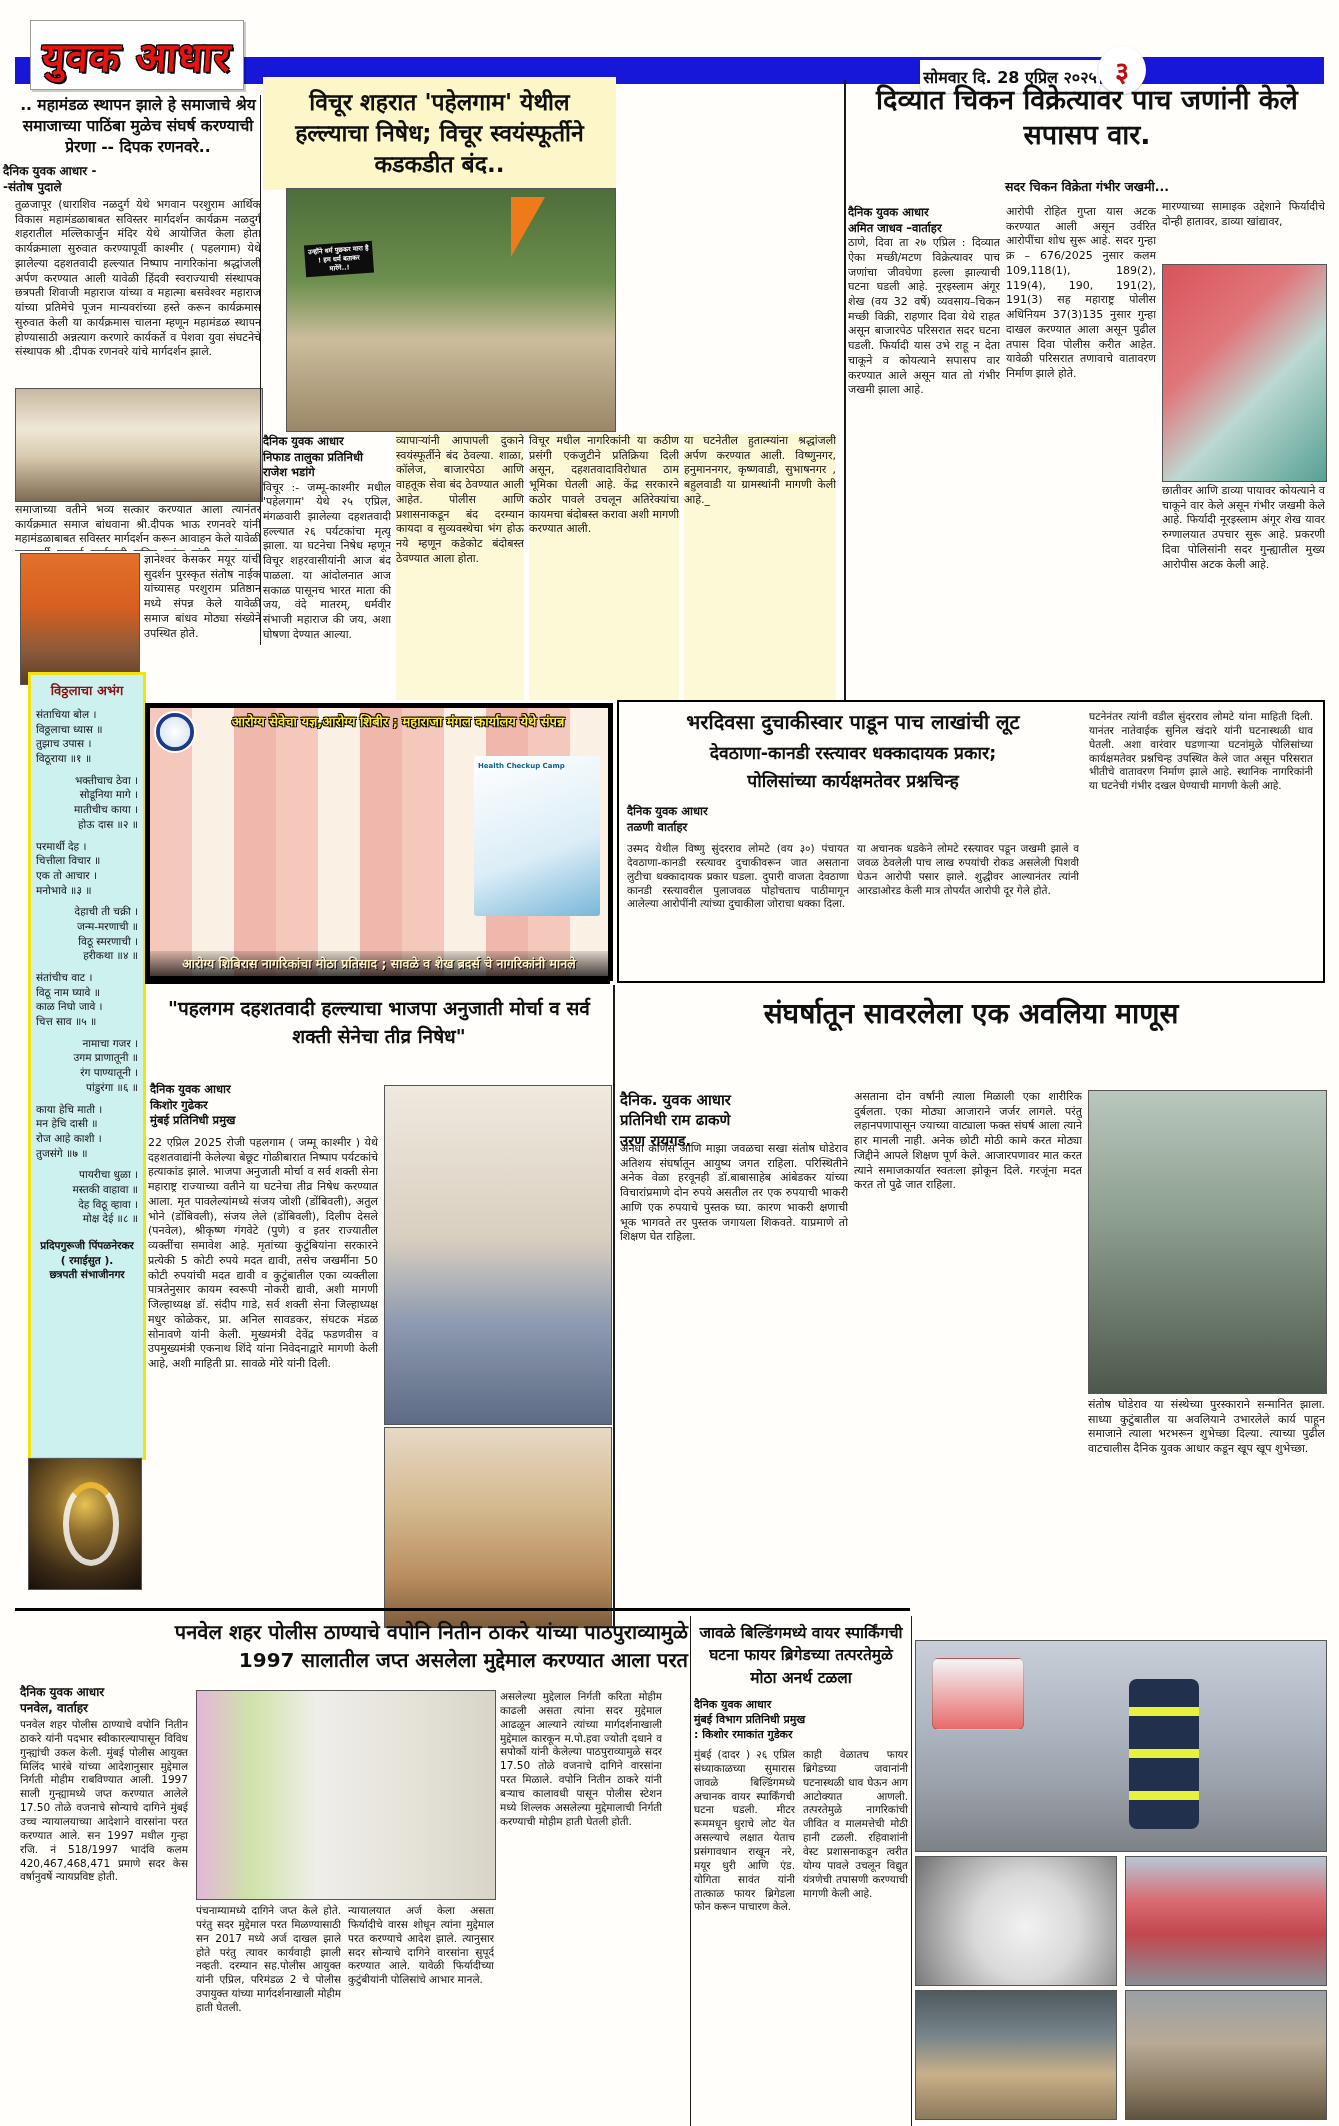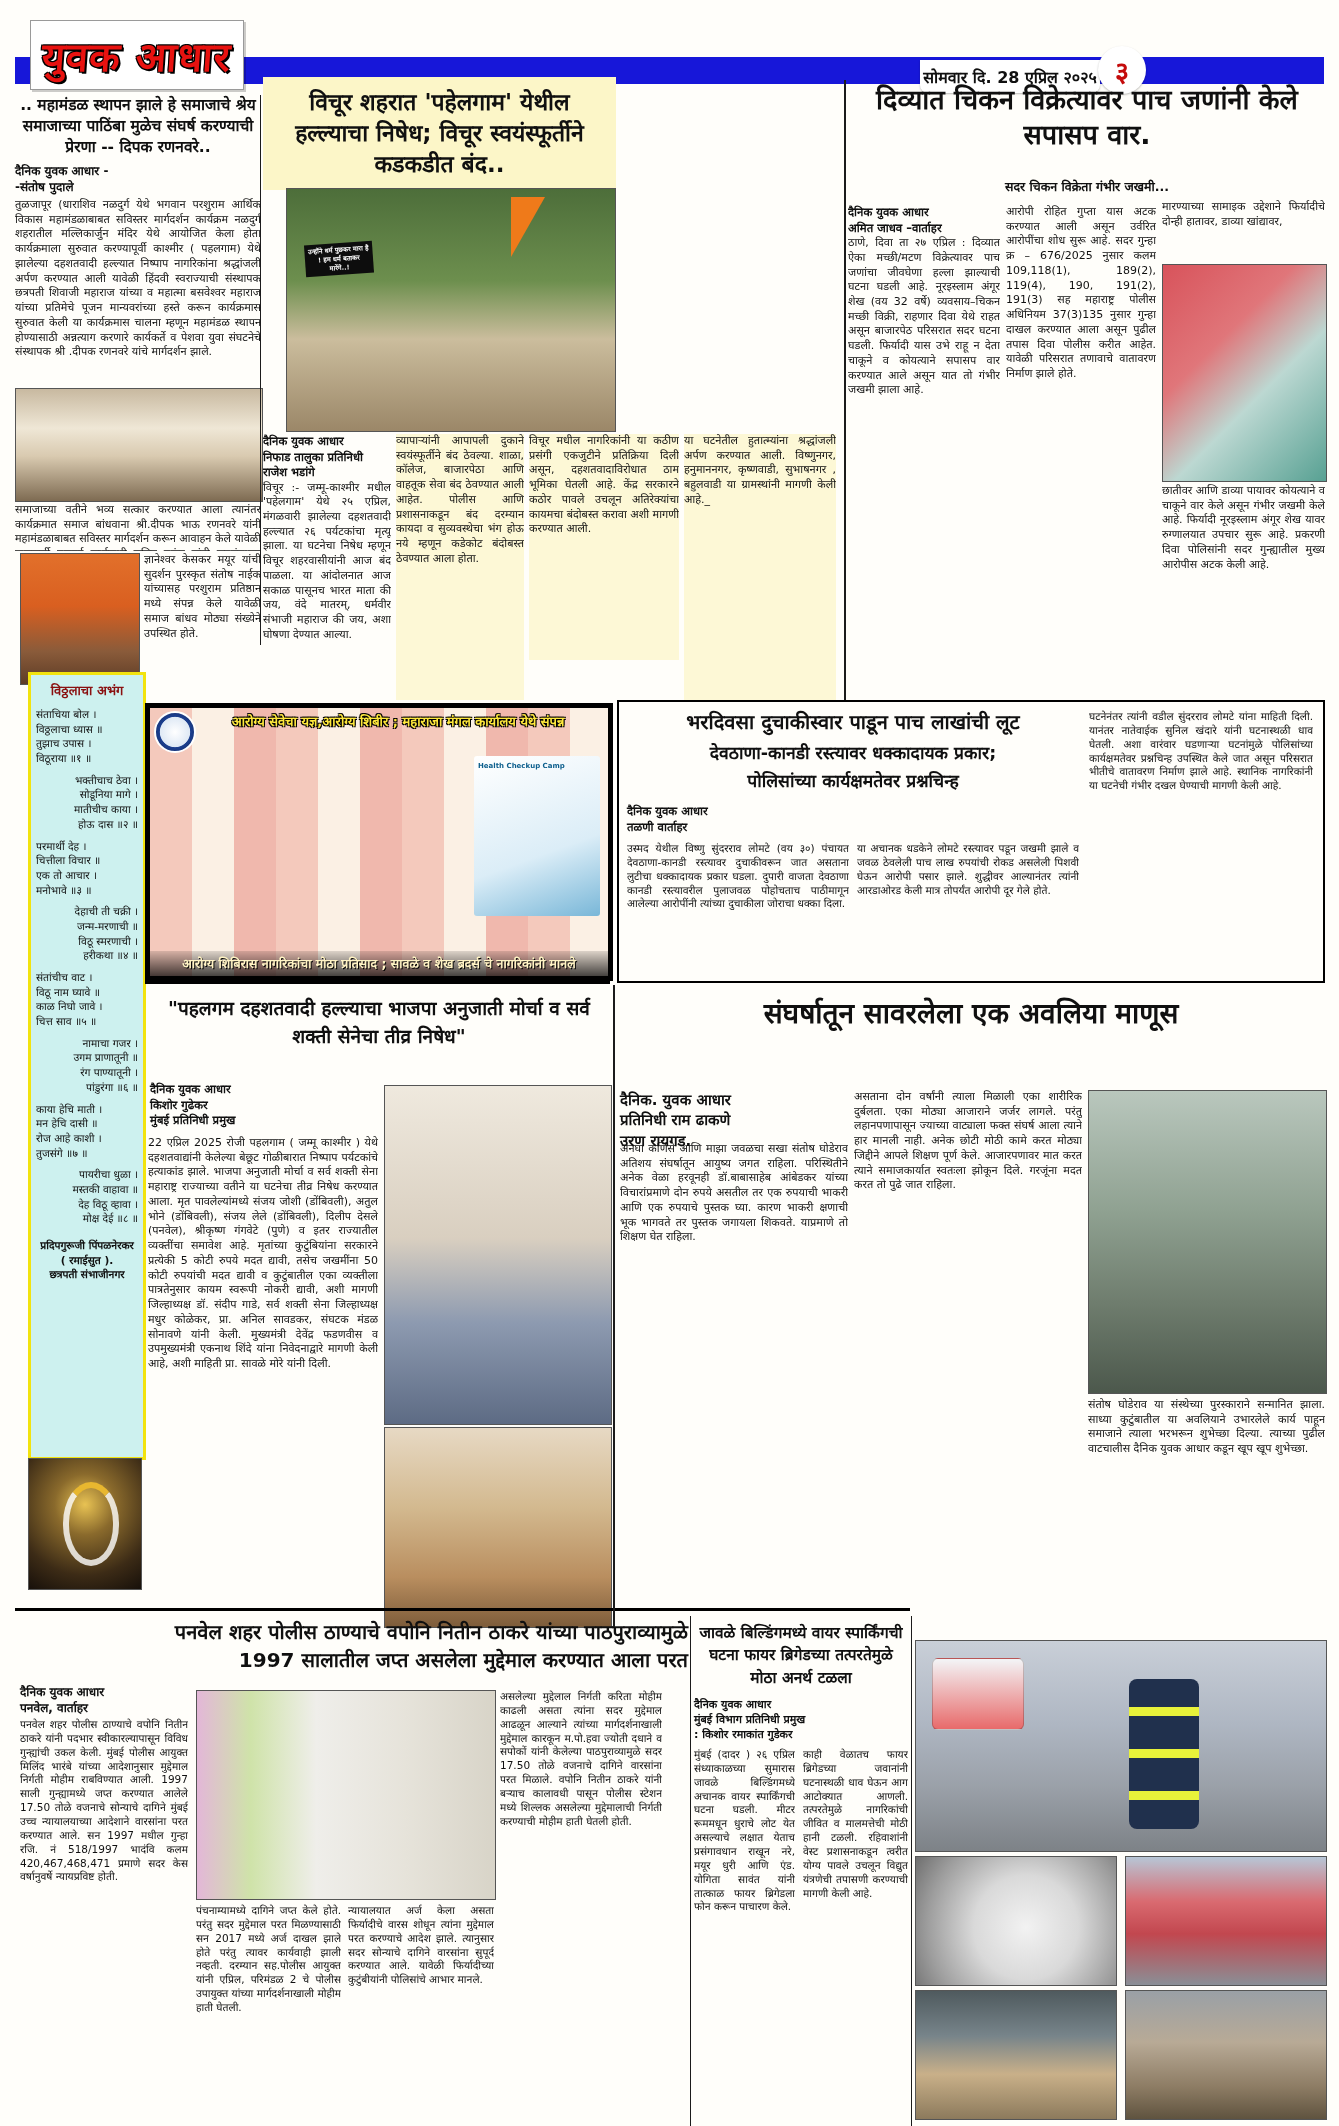--- a/index.html
+++ b/index.html
@@ -86,21 +86,21 @@
     <span class="logotext">युवक आधार</span>
   </div>
   <div class="abs datetab" style="left:920px;top:60px;width:180px;height:33px;">
     <span>सोमवार दि. 28 एप्रिल २०२५</span>
   </div>
   <div class="abs pagecircle" style="left:1098px;top:46px;width:48px;height:48px;">
     <span>३</span>
   </div>
 
   <div class="abs hl-left" style="left:15px;top:95px;width:246px;">.. महामंडळ स्थापन झाले हे समाजाचे श्रेय समाजाच्या पाठिंबा मुळेच संघर्ष करण्याची प्रेरणा -- दिपक रणनवरे..</div>
-  <div class="abs byline" style="left:15px;top:163px;width:246px;">
+  <div class="abs byline" style="left:3px;top:163px;width:246px;">
     <div>दैनिक युवक आधार -</div>
     <div>-संतोष पुदाले</div>
   </div>
   <div class="abs col jtxt bodytxt" style="left:15px;top:198px;width:246px;height:188px;">तुळजापूर (धाराशिव नळदुर्ग येथे भगवान परशुराम आर्थिक विकास महामंडळाबाबत सविस्तर मार्गदर्शन कार्यक्रम नळदुर्ग शहरातील मल्लिकार्जुन मंदिर येथे आयोजित केला होता कार्यक्रमाला सुरुवात करण्यापूर्वी काश्मीर ( पहलगाम) येथे झालेल्या दहशतवादी हल्ल्यात निष्पाप नागरिकांना श्रद्धांजली अर्पण करण्यात आली यावेळी हिंदवी स्वराज्याची संस्थापक छत्रपती शिवाजी महाराज यांच्या व महात्मा बसवेश्वर महाराज यांच्या प्रतिमेचे पूजन मान्यवरांच्या हस्ते करून कार्यक्रमास सुरुवात केली या कार्यक्रमास चालना म्हणून महामंडळ स्थापन होण्यासाठी अन्नत्याग करणारे कार्यकर्ते व पेशवा युवा संघटनेचे संस्थापक श्री .दीपक रणनवरे यांचे मार्गदर्शन झाले.</div>
   <div class="photo ph-meeting" style="left:15px;top:388px;width:246px;height:112px;"></div>
   <div class="abs col jtxt bodytxt" style="left:15px;top:503px;width:246px;height:48px;">समाजाच्या वतीने भव्य सत्कार करण्यात आला त्यानंतर कार्यक्रमात समाज बांधवाना श्री.दीपक भाऊ रणनवरे यांनी महामंडळाबाबत सविस्तर मार्गदर्शन करून आवाहन केले यावेळी कुलकर्णी नळदुर्ग कार्यकारी सचिव मुकुंद यांनी सूत्रसंचालन केले.</div>
   <div class="photo ph-orange" style="left:20px;top:553px;width:118px;height:130px;"></div>
   <div class="abs col jtxt bodytxt" style="left:144px;top:553px;width:117px;height:130px;">ज्ञानेश्वर केसकर मयूर यांची सुदर्शन पुरस्कृत संतोष नाईक यांच्यासह परशुराम प्रतिष्ठान मध्ये संपन्न केले यावेळी समाज बांधव मोठ्या संख्येने उपस्थित होते.</div>
 
   <div class="abs poembox" style="left:28px;top:672px;width:102px;height:770px;">
@@ -152,21 +152,21 @@
   </div>
   <div class="abs col" style="left:263px;top:434px;width:128px;height:266px;">
     <div class="byline" style="font-size:11.5px;">
       <div>दैनिक युवक आधार</div>
       <div>निफाड तालुका प्रतिनिधी</div>
       <div>राजेश भडांगे</div>
     </div>
     <div class="jtxt bodytxt">विचूर :- जम्मू-काश्मीर मधील 'पहेलगाम' येथे २५ एप्रिल, मंगळवारी झालेल्या दहशतवादी हल्ल्यात २६ पर्यटकांचा मृत्यू झाला. या घटनेचा निषेध म्हणून विचूर शहरवासीयांनी आज बंद पाळला. या आंदोलनात आज सकाळ पासूनच भारत माता की जय, वंदे मातरम्, धर्मवीर संभाजी महाराज की जय, अशा घोषणा देण्यात आल्या.</div>
   </div>
   <div class="abs col jtxt bodytxt yellowbg" style="left:396px;top:434px;width:128px;height:266px;">व्यापाऱ्यांनी आपापली दुकाने स्वयंस्फूर्तीने बंद ठेवल्या. शाळा, कॉलेज, बाजारपेठा आणि वाहतूक सेवा बंद ठेवण्यात आली आहेत. पोलीस आणि प्रशासनाकडून बंद दरम्यान कायदा व सुव्यवस्थेचा भंग होऊ नये म्हणून कडेकोट बंदोबस्त ठेवण्यात आला होता.</div>
-  <div class="abs col jtxt bodytxt yellowbg" style="left:529px;top:434px;width:150px;height:226px;">विचूर मधील नागरिकांनी या कठीण प्रसंगी एकजुटीने प्रतिक्रिया दिली असून, दहशतवादाविरोधात ठाम भूमिका घेतली आहे. केंद्र सरकारने कठोर पावले उचलून अतिरेक्यांचा कायमचा बंदोबस्त करावा अशी मागणी करण्यात आली.</div>
+  <div class="abs col jtxt bodytxt yellowbg" style="left:529px;top:434px;width:150px;height:266px;">विचूर मधील नागरिकांनी या कठीण प्रसंगी एकजुटीने प्रतिक्रिया दिली असून, दहशतवादाविरोधात ठाम भूमिका घेतली आहे. केंद्र सरकारने कठोर पावले उचलून अतिरेक्यांचा कायमचा बंदोबस्त करावा अशी मागणी करण्यात आली.</div>
   <div class="abs col jtxt bodytxt yellowbg" style="left:684px;top:434px;width:152px;height:266px;">या घटनेतील हुतात्म्यांना श्रद्धांजली अर्पण करण्यात आली. विष्णुनगर, हनुमाननगर, कृष्णवाडी, सुभाषनगर , बहुलवाडी या ग्रामस्थांनी मागणी केली आहे._</div>
 
   <div class="abs hl-chicken" style="left:848px;top:82px;width:478px;">दिव्यात  चिकन विक्रेत्यावर पाच जणांनी केले सपासप वार.</div>
   <div class="abs subhead" style="left:848px;top:178px;width:478px;">सदर चिकन विक्रेता गंभीर जखमी...</div>
   <div class="abs col" style="left:848px;top:205px;width:152px;height:492px;">
     <div class="byline" style="font-size:11.5px;">
       <div>दैनिक युवक आधार</div>
       <div>अमित जाधव –वार्ताहर</div>
     </div>
     <div class="jtxt bodytxt">ठाणे, दिवा ता २७ एप्रिल : दिव्यात ऐका मच्छी/मटण विक्रेत्यावर पाच जणांचा जीवघेणा हल्ला झाल्याची घटना घडली आहे. नूरइस्लाम अंगूर शेख (वय 32 वर्षे) व्यवसाय–चिकन मच्छी विक्री, राहणार दिवा येथे राहत असून बाजारपेठ परिसरात सदर घटना घडली. फिर्यादी यास उभे राहू न देता चाकूने व कोयत्याने सपासप वार करण्यात आले असून यात तो गंभीर जखमी झाला आहे.</div>

